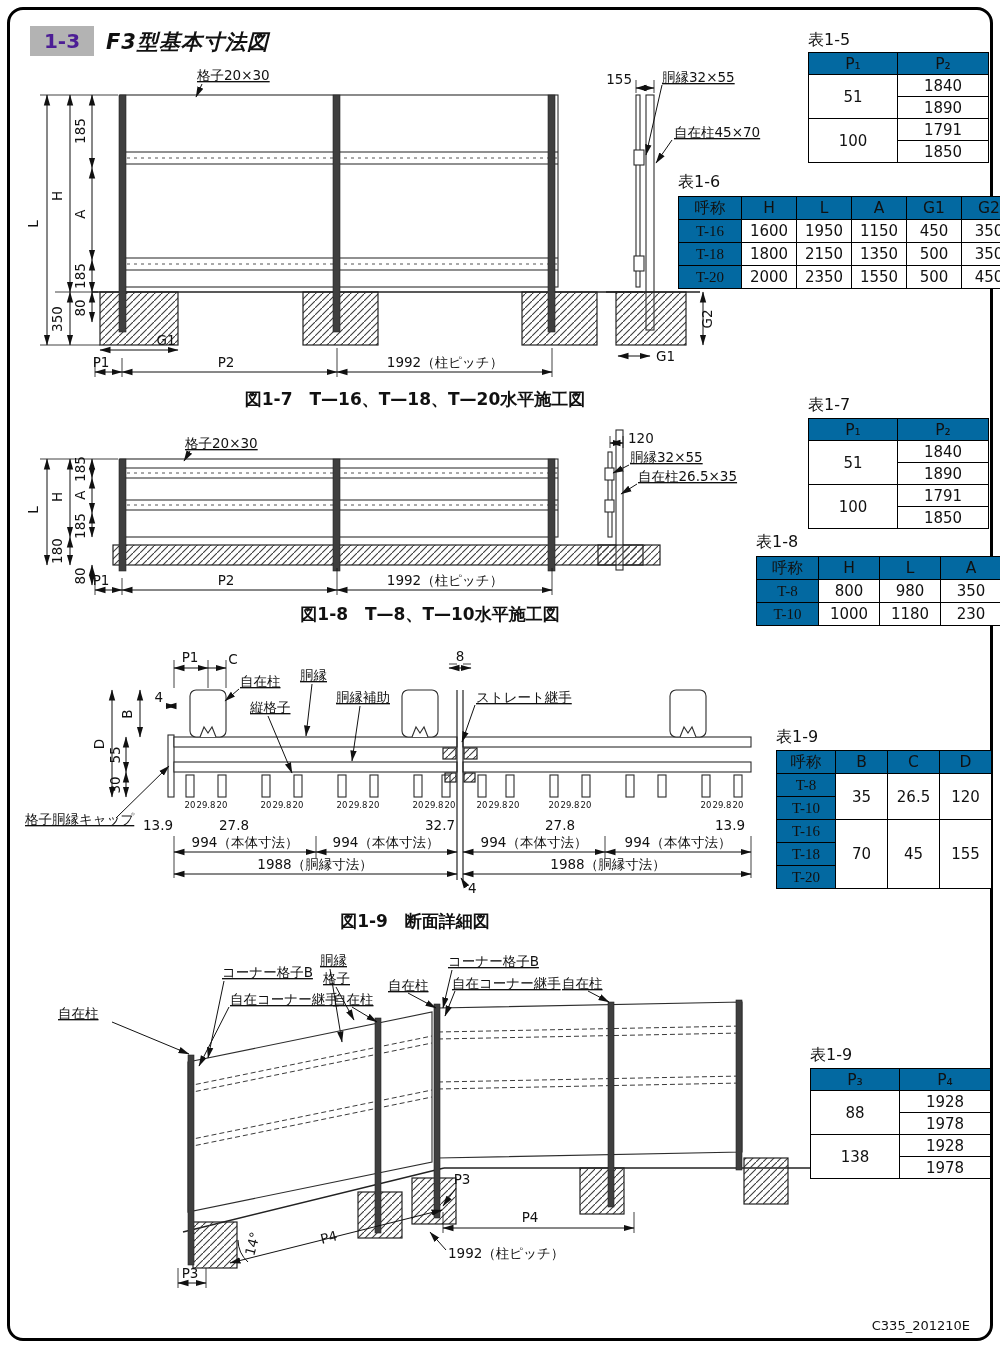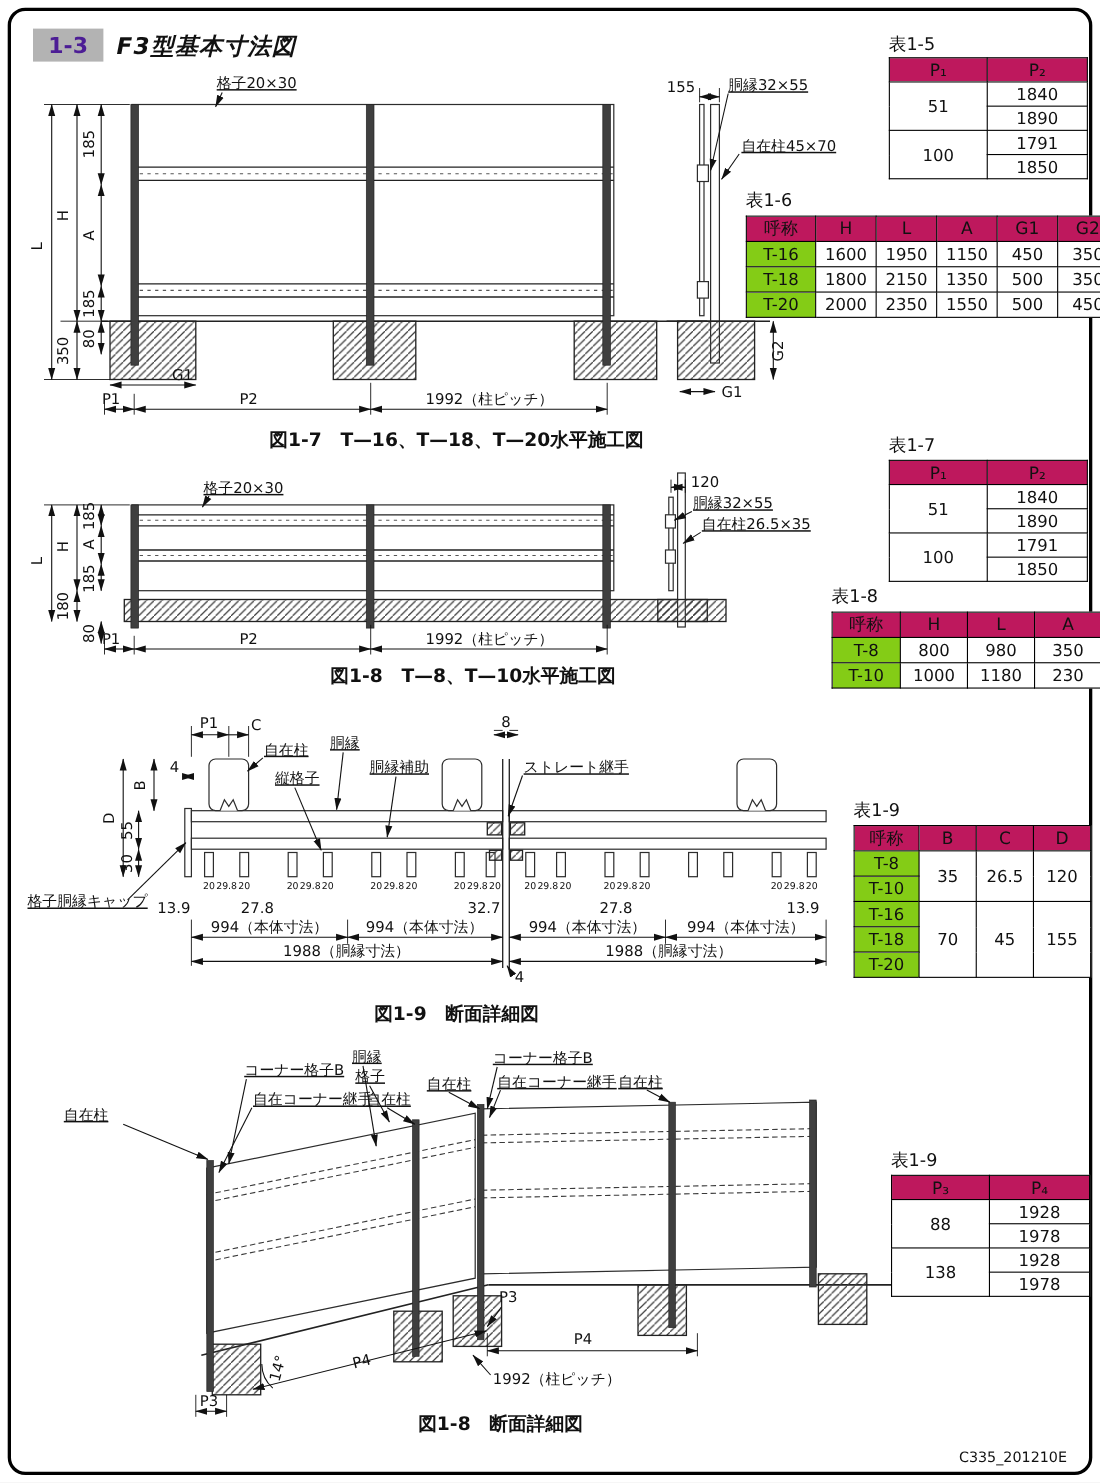--- a/index.html
+++ b/index.html
@@ -7,22 +7,22 @@
          font-family:"DejaVu Sans","Liberation Sans",sans-serif;color:#111;}
   .frame{position:absolute;left:7px;top:7px;right:7px;bottom:7px;border:3px solid #000;border-radius:16px;pointer-events:none;}
   .badge{position:absolute;left:30px;top:26px;width:64px;height:30px;background:#b3b3b3;color:#4c1d95;
          font-size:20px;font-weight:bold;display:flex;align-items:center;justify-content:center;}
   .page-title{position:absolute;left:106px;top:28px;font-size:21px;font-weight:bold;letter-spacing:1px;font-style:italic;}
   .cap{position:absolute;font-size:17px;font-weight:bold;text-align:center;}
   .tbl-title{position:absolute;font-size:16px;}
   table.tbl{position:absolute;border-collapse:collapse;background:#fff;table-layout:fixed;}
   .tbl th,.tbl td{border:1.7px solid #000;text-align:center;vertical-align:middle;
                   font-size:15px;font-weight:400;padding:0 3px;height:21px;overflow:hidden;}
-  .tbl th{background:#be185d;font-size:15.5px;}
-  .tbl td.rh{background:#84cc16;}
+  .tbl th{background:#0369a1;font-size:15.5px;}
+  .tbl td.rh{background:#0369a1;font-family:Liberation Serif, serif;}
   .tbl.big td,.tbl.big th{height:22px;}
   .doc-code{position:absolute;right:30px;top:1318px;font-size:13px;}
   
   .pa{stroke:#2d2d2d;fill:#fff;stroke-width:1.1;}
   .po{fill:#3f3f3f;stroke:#222;stroke-width:0.6;}
   .ln{stroke:#222;stroke-width:1.2;fill:none;}
   .gnd{stroke:#222;stroke-width:1.5;fill:none;}
   .dsh{stroke:#555;stroke-width:1;stroke-dasharray:3,4;fill:none;}
   .rl{stroke:#3a3a3a;stroke-width:1;stroke-dasharray:5,3;fill:none;}
   .dm{stroke:#111;stroke-width:1;fill:none;}
@@ -379,21 +379,20 @@
         <text class="tm" x="530" y="1222">P4</text>
         <text class="t" x="448" y="1258">1992（柱ピッチ）</text>
         <line class="dm" x1="446" y1="1250" x2="430" y2="1232" marker-end="url(#ae)"></line>
       </g>
     </g>
   </svg>
 
   <div class="cap" style="left:165px;top:388px;width:500px">図1-7　T—16、T—18、T—20水平施工図</div>
   <div class="cap" style="left:180px;top:603px;width:500px">図1-8　T—8、T—10水平施工図</div>
   <div class="cap" style="left:165px;top:910px;width:500px">図1-9　断面詳細図</div>
-  <div class="cap" style="left:290px;top:1283px;width:330px">図1-8　断面詳細図</div>
 
   <div class="tbl-title" style="left:808px;top:30px">表1-5</div>
   <table class="tbl" style="left:808px;top:52px;width:166px">
     <tbody>
         <tr>
           <th style="width:82px">P₁</th>
         <th style="width:84px">P₂</th>
         </tr>
     <tr>
           <td rowspan="2">51</td>

